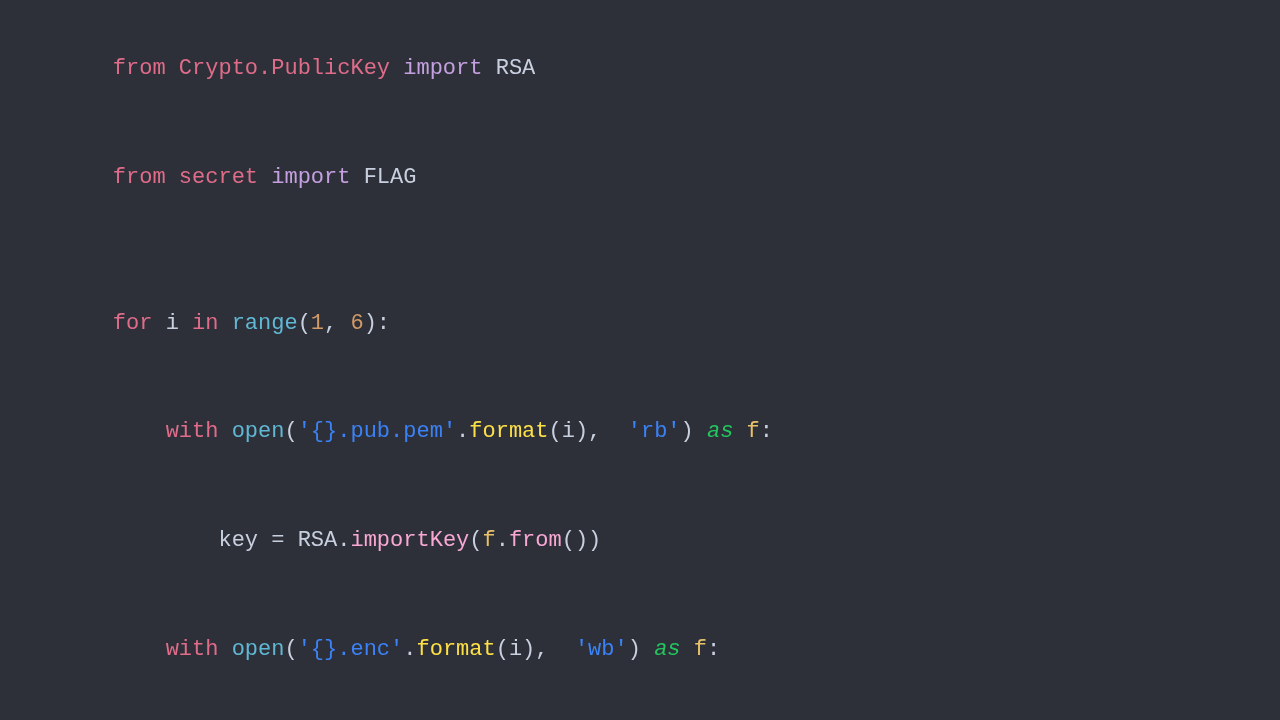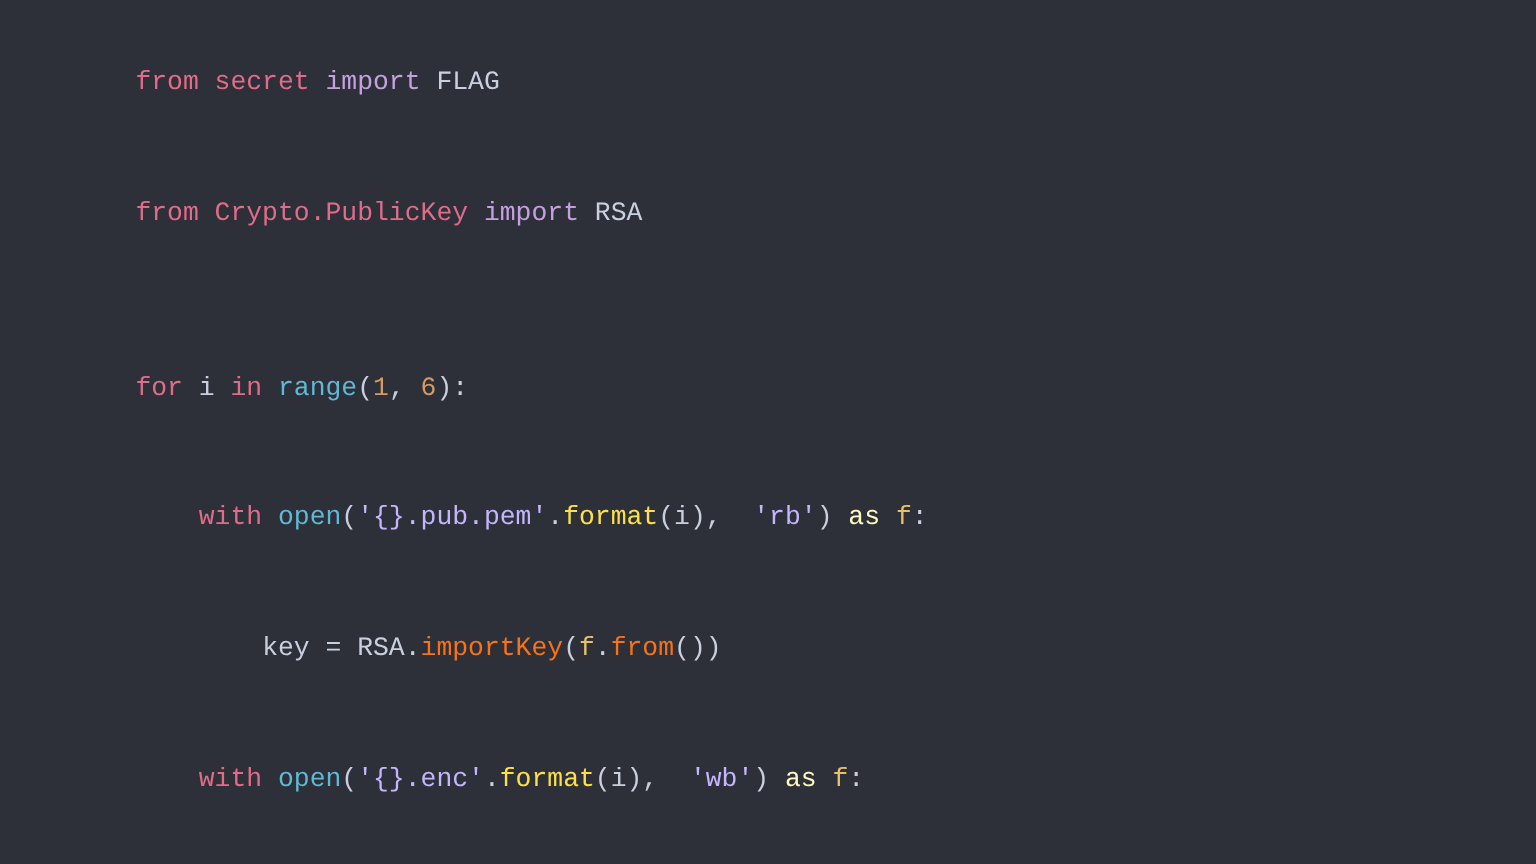--- a/index.html
+++ b/index.html
@@ -28,43 +28,43 @@
 
     .line {
       display: block;
       white-space: pre;
     }
     .keyword    { color: #e06c8a; }
     .module     { color: #e06c8a; }
     .import-kw  { color: #c5a0e0; }
     .identifier { color: #c8d0e0; }
     .builtin    { color: #61b8d4; }
-    .string     { color: #c4b5fd; }
+    .string     { color: #3b82f6; }
     .paren      { color: #c8d0e0; }
-    .method     { color: #f97316; }
-    .as-kw      { color: #fef9c3; }
+    .method     { color: #f9a8d4; }
+    .as-kw      { color: #22c55e; font-style: italic; }
     .var-f      { color: #e8c06a; }
     .format-method { color: #fde047; }
     .blank { height: 1.65em; display: block; }
   </style>
 </head>
 <body>
 
 <div class="code-container">
 
   <span class="line">
     
   </span>
 
   <span class="line">
-    <span class="keyword">from </span><span class="module">secret </span><span class="import-kw">import </span><span class="identifier">FLAG</span>
+    <span class="keyword">from </span><span class="module">Crypto.PublicKey </span><span class="import-kw">import </span><span class="identifier">RSA</span>
   </span>
 
   <span class="line">
-    <span class="keyword">from </span><span class="module">Crypto.PublicKey </span><span class="import-kw">import </span><span class="identifier">RSA</span>
+    <span class="keyword">from </span><span class="module">secret </span><span class="import-kw">import </span><span class="identifier">FLAG</span>
   </span>
 
   <span class="blank"></span>
 
   <span class="line">
     <span class="keyword">for </span><span class="identifier">i </span><span class="keyword">in </span><span class="builtin">range</span><span class="paren">(</span><span style="color:#d19a66;">1</span><span class="paren">, </span><span style="color:#d19a66;">6</span><span class="paren">):</span>
   </span>
 
   <span class="line">
     <span style="color:#c8d0e0;">    </span><span class="keyword">with </span><span class="builtin">open</span><span class="paren">(</span><span class="string">'{}.pub.pem'</span><span class="paren">.</span><span class="format-method">format</span><span class="paren">(</span><span class="identifier">i</span><span class="paren">), </span><span class="string"> 'rb'</span><span class="paren">) </span><span class="as-kw">as </span><span class="var-f">f</span><span class="paren">:</span>

